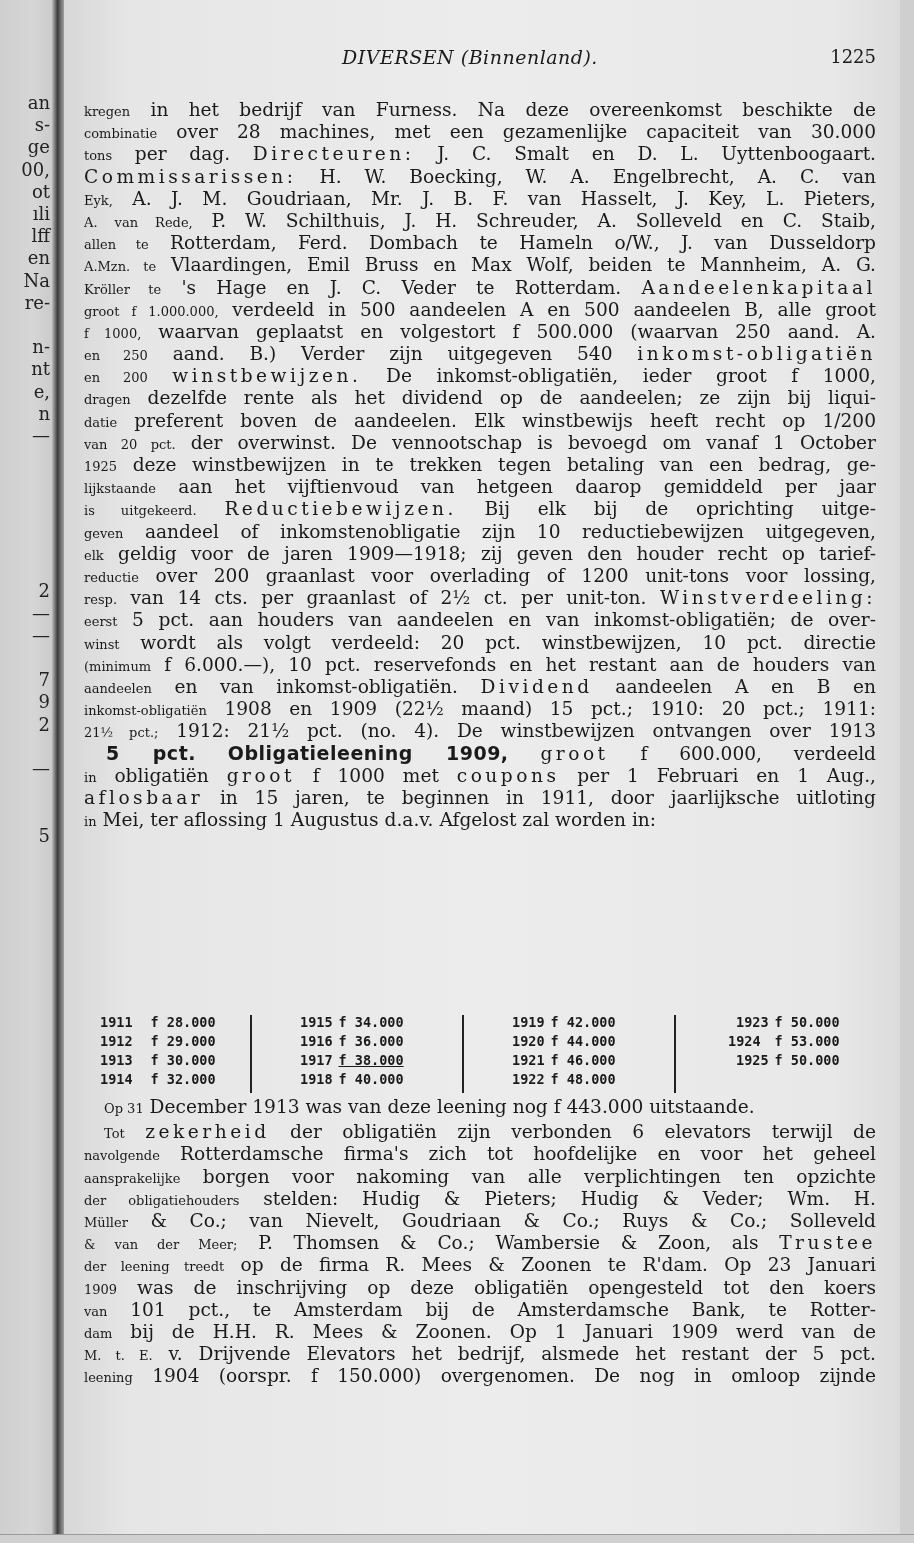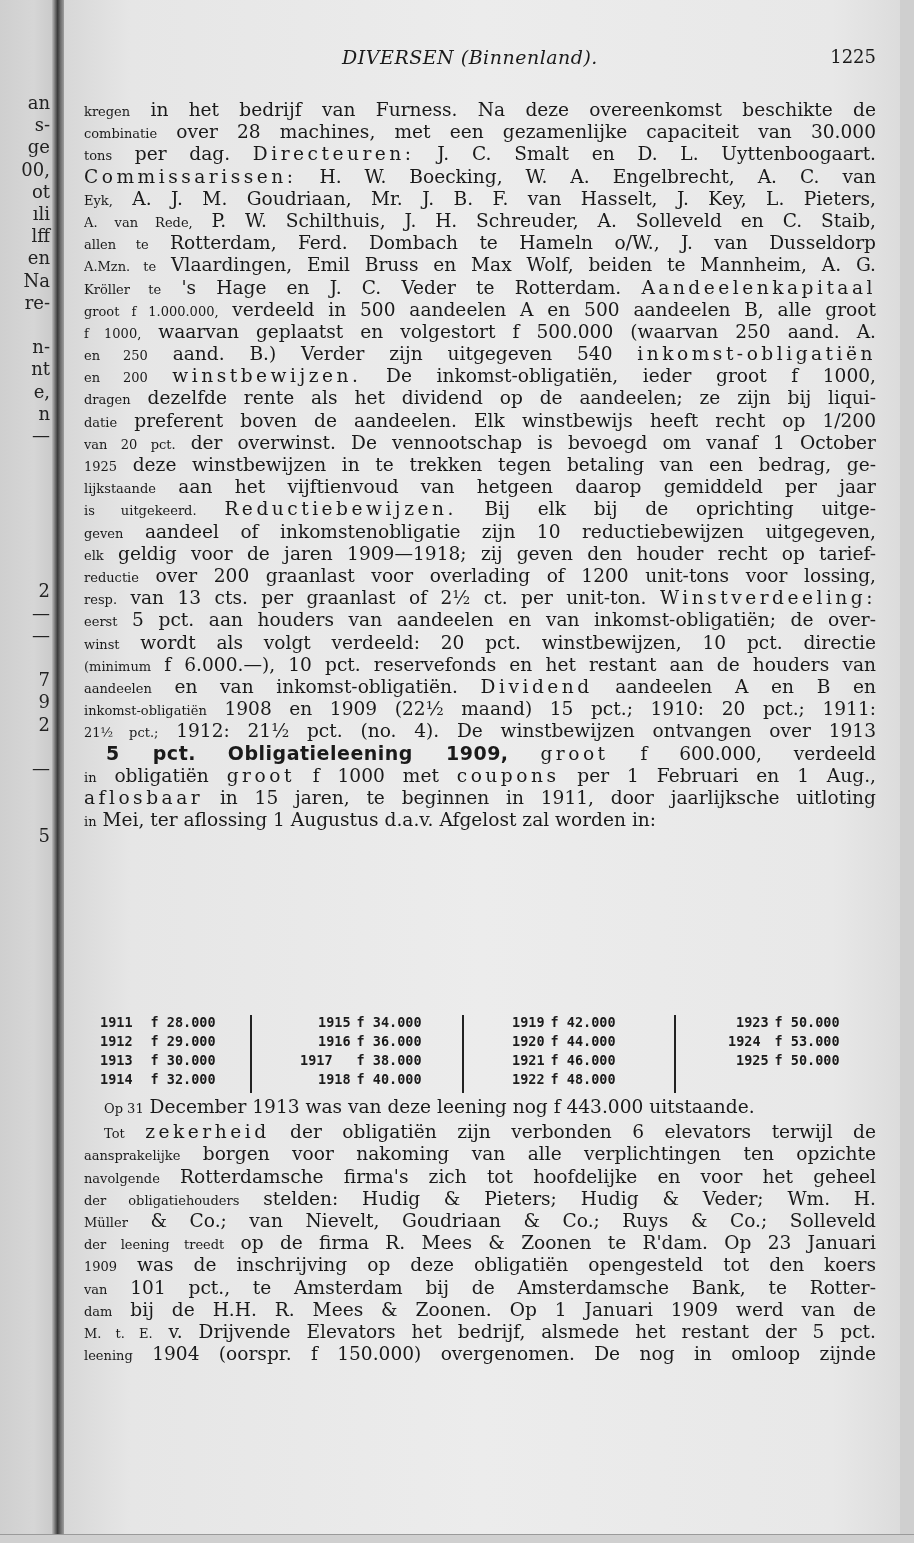--- a/index.html
+++ b/index.html
@@ -120,21 +120,21 @@
     <div class="line"><span class="small">en 200</span><span> </span><span class="sp">winstbewijzen.</span><span> De inkomst-obligatiën, ieder groot f 1000,</span></div>
     <div class="line"><span class="small">dragen</span><span> dezelfde rente als het dividend op de aandeelen; ze zijn bij liqui-</span></div>
     <div class="line"><span class="small">datie</span><span> preferent boven de aandeelen. Elk winstbewijs heeft recht op 1/200</span></div>
     <div class="line"><span class="small">van 20 pct.</span><span> der overwinst. De vennootschap is bevoegd om vanaf 1 October</span></div>
     <div class="line"><span class="small">1925</span><span> deze winstbewijzen in te trekken tegen betaling van een bedrag, ge-</span></div>
     <div class="line"><span class="small">lijkstaande</span><span> aan het vijftienvoud van hetgeen daarop gemiddeld per jaar</span></div>
     <div class="line"><span class="small">is uitgekeerd.</span><span> </span><span class="sp">Reductiebewijzen.</span><span> Bij elk bij de oprichting uitge-</span></div>
     <div class="line"><span class="small">geven</span><span> aandeel of inkomstenobligatie zijn 10 reductiebewijzen uitgegeven,</span></div>
     <div class="line"><span class="small">elk</span><span> geldig voor de jaren 1909—1918; zij geven den houder recht op tarief-</span></div>
     <div class="line"><span class="small">reductie</span><span> over 200 graanlast voor overlading of 1200 unit-tons voor lossing,</span></div>
-    <div class="line"><span class="small">resp.</span><span> van 13 cts. per graanlast of 2½ ct. per unit-ton. </span><span class="sp">Winstverdeeling:</span></div>
+    <div class="line"><span class="small">resp.</span><span> van 14 cts. per graanlast of 2½ ct. per unit-ton. </span><span class="sp">Winstverdeeling:</span></div>
     <div class="line"><span class="small">eerst</span><span> 5 pct. aan houders van aandeelen en van inkomst-obligatiën; de over-</span></div>
     <div class="line"><span class="small">winst</span><span> wordt als volgt verdeeld: 20 pct. winstbewijzen, 10 pct. directie</span></div>
     <div class="line"><span class="small">(minimum</span><span> f 6.000.—), 10 pct. reservefonds en het restant aan de houders van</span></div>
     <div class="line"><span class="small">aandeelen</span><span> en van inkomst-obligatiën. </span><span class="sp">Dividend</span><span> aandeelen A en B en</span></div>
     <div class="line"><span class="small">inkomst-obligatiën</span><span> 1908 en 1909 (22½ maand) 15 pct.; 1910: 20 pct.; 1911:</span></div>
     <div class="line"><span class="small">21½ pct.;</span><span> 1912: 21½ pct. (no. 4). De winstbewijzen ontvangen over 1913</span></div>
     <div class="line" style="padding-left: 22px;"><span class="bold-sans">5 pct.</span> <span class="bold-sans">Obligatieleening 1909,</span> <span class="sp">groot</span> <span>f 600.000, verdeeld</span> </div>
     <div class="line"><span class="small">in</span><span> obligatiën </span><span class="sp">groot</span><span> f 1000 met </span><span class="sp">coupons</span><span> per 1 Februari en 1 Aug.,</span></div>
     <div class="line"><span></span><span></span><span class="sp">aflosbaar</span><span> in 15 jaren, te beginnen in 1911, door jaarlijksche uitloting</span></div>
     <div class="line last"><span class="small">in</span><span> Mei, ter aflossing 1 Augustus d.a.v. Afgelost zal worden in:</span></div>
@@ -142,44 +142,45 @@
 <div class="schedule" id="schedule">
     <div class="col" style="left: 0px;">
       <div><span>1911</span><span style="margin-left: 18px;">f 28.000</span></div>
       <div><span>1912</span><span style="margin-left: 18px;">f 29.000</span></div>
       <div><span>1913</span><span style="margin-left: 18px;">f 30.000</span></div>
       <div><span>1914</span><span style="margin-left: 18px;">f 32.000</span></div>
     </div>
     <div class="col" style="left: 200px;">
       <div><span>1915</span><span style="margin-left: 6px; margin-top: 20px;">f 34.000</span></div>
       <div><span>1916</span><span style="margin-left: 6px;">f 36.000</span></div>
-      <div><span>1917</span><span style="margin-left: 24px;">f 38.000</span></div>
+      <div><span>1917</span><span style="margin-left: 6px; text-decoration: underline;">f 38.000</span></div>
       <div><span>1918</span><span style="margin-left: 6px;">f 40.000</span></div>
     </div>
     <div class="col" style="left: 412px;">
       <div><span>1919</span><span style="margin-left: 6px;">f 42.000</span></div>
       <div><span>1920</span><span style="margin-left: 6px;">f 44.000</span></div>
       <div><span>1921</span><span style="margin-left: 6px;">f 46.000</span></div>
       <div><span>1922</span><span style="margin-left: 6px;">f 48.000</span></div>
     </div>
     <div class="col" style="left: 628px;">
       <div><span>1923</span><span style="margin-left: 6px;">f 50.000</span></div>
       <div><span>1924</span><span style="margin-left: 14px;">f 53.000</span></div>
       <div><span>1925</span><span style="margin-left: 6px;">f 50.000</span></div>
     </div>
     <div class="vrule" style="left: 150px;"></div>
     <div class="vrule" style="left: 362px;"></div>
     <div class="vrule" style="left: 574px;"></div>
   </div>
 <div class="after" id="after">
     <div class="line last" style="padding-left: 20px; margin-bottom: 3px;"><span class="small">Op 31</span><span> December 1913 was van deze leening nog f 443.000 uitstaande.</span></div>
     <div class="line" style="padding-left: 20px;"><span class="small">Tot</span><span> </span><span class="sp">zekerheid</span><span> der obligatiën zijn verbonden 6 elevators terwijl de</span></div>
+    <div class="line"><span class="small">navolgende</span><span> Rotterdamsche firma's zich tot hoofdelijke en voor het geheel</span></div>
     <div class="line"><span class="small">aansprakelijke</span><span> borgen voor nakoming van alle verplichtingen ten opzichte</span></div>
-    <div class="line"><span class="small">navolgende</span><span> Rotterdamsche firma's zich tot hoofdelijke en voor het geheel</span></div>
     <div class="line"><span class="small">der obligatiehouders</span><span> stelden: Hudig &amp; Pieters; Hudig &amp; Veder; Wm. H.</span></div>
     <div class="line"><span class="small">Müller</span><span> &amp; Co.; van Nievelt, Goudriaan &amp; Co.; Ruys &amp; Co.; Solleveld</span></div>
+    <div class="line"><span class="small">&amp; van der Meer;</span><span> P. Thomsen &amp; Co.; Wambersie &amp; Zoon, als </span><span class="sp">Trustee</span></div>
     <div class="line"><span class="small">der leening treedt</span><span> op de firma R. Mees &amp; Zoonen te R'dam. Op 23 Januari</span></div>
     <div class="line"><span class="small">1909</span><span> was de inschrijving op deze obligatiën opengesteld tot den koers</span></div>
     <div class="line"><span class="small">van</span><span> 101 pct., te Amsterdam bij de Amsterdamsche Bank, te Rotter-</span></div>
     <div class="line"><span class="small">dam</span><span> bij de H.H. R. Mees &amp; Zoonen. Op 1 Januari 1909 werd van de</span></div>
     <div class="line"><span class="small">M. t. E.</span><span> v. Drijvende Elevators het bedrijf, alsmede het restant der 5 pct.</span></div>
     <div class="line"><span class="small">leening</span><span> 1904 (oorspr. f 150.000) overgenomen. De nog in omloop zijnde</span></div>
   </div>
 
 </body></html>

